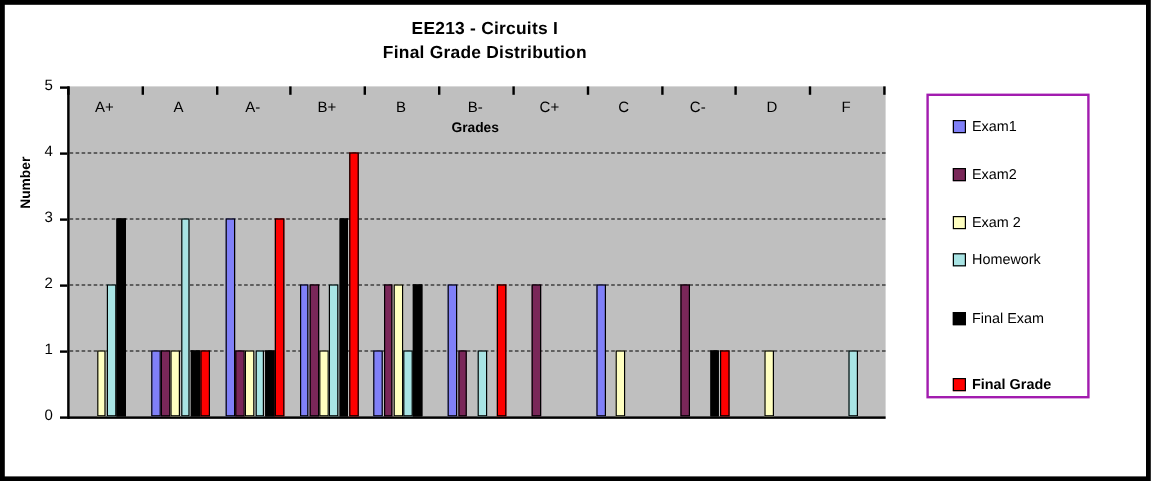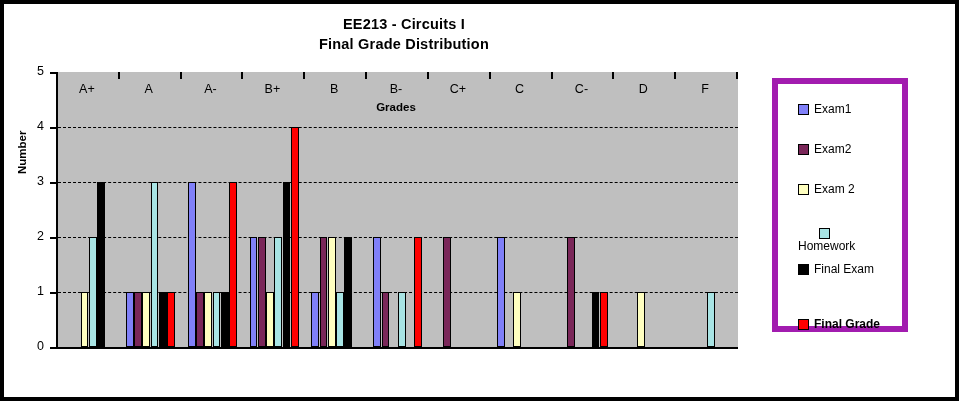--- a/index.html
+++ b/index.html
@@ -89,21 +89,21 @@
     position:absolute;
     bottom:0;
     border:1px solid #000;
     box-sizing:border-box;
   }
   
   #legend{
     position:absolute;
     left:768px;top:74px;
     width:136px;height:254px;
-    border:6px solid #a21caf;
+    border:2px solid #a21caf;
     background:#fff;
     box-sizing:border-box;
   }
   .legend-row{
     position:absolute;
     left:20px;
     display:flex;align-items:center;
     height:14px;
   }
   .legend-swatch{
@@ -227,21 +227,21 @@
         <span class="legend-text">Exam1</span>
       </div>
       <div class="legend-row" style="top: 58px;">
         <span class="legend-swatch" style="background: rgb(122, 39, 89);"></span>
         <span class="legend-text">Exam2</span>
       </div>
       <div class="legend-row" style="top: 98px;">
         <span class="legend-swatch" style="background: rgb(255, 255, 192);"></span>
         <span class="legend-text">Exam 2</span>
       </div>
-      <div class="legend-row" style="top: 144px; flex-direction: column;">
+      <div class="legend-row" style="top: 129px;">
         <span class="legend-swatch" style="background: rgb(168, 228, 228);"></span>
         <span class="legend-text">Homework</span>
       </div>
       <div class="legend-row" style="top: 178px;">
         <span class="legend-swatch" style="background: rgb(0, 0, 0);"></span>
         <span class="legend-text">Final Exam</span>
       </div>
       <div class="legend-row" style="top: 233px;">
         <span class="legend-swatch" style="background: rgb(255, 0, 0);"></span>
         <span class="legend-text bold">Final Grade</span>

